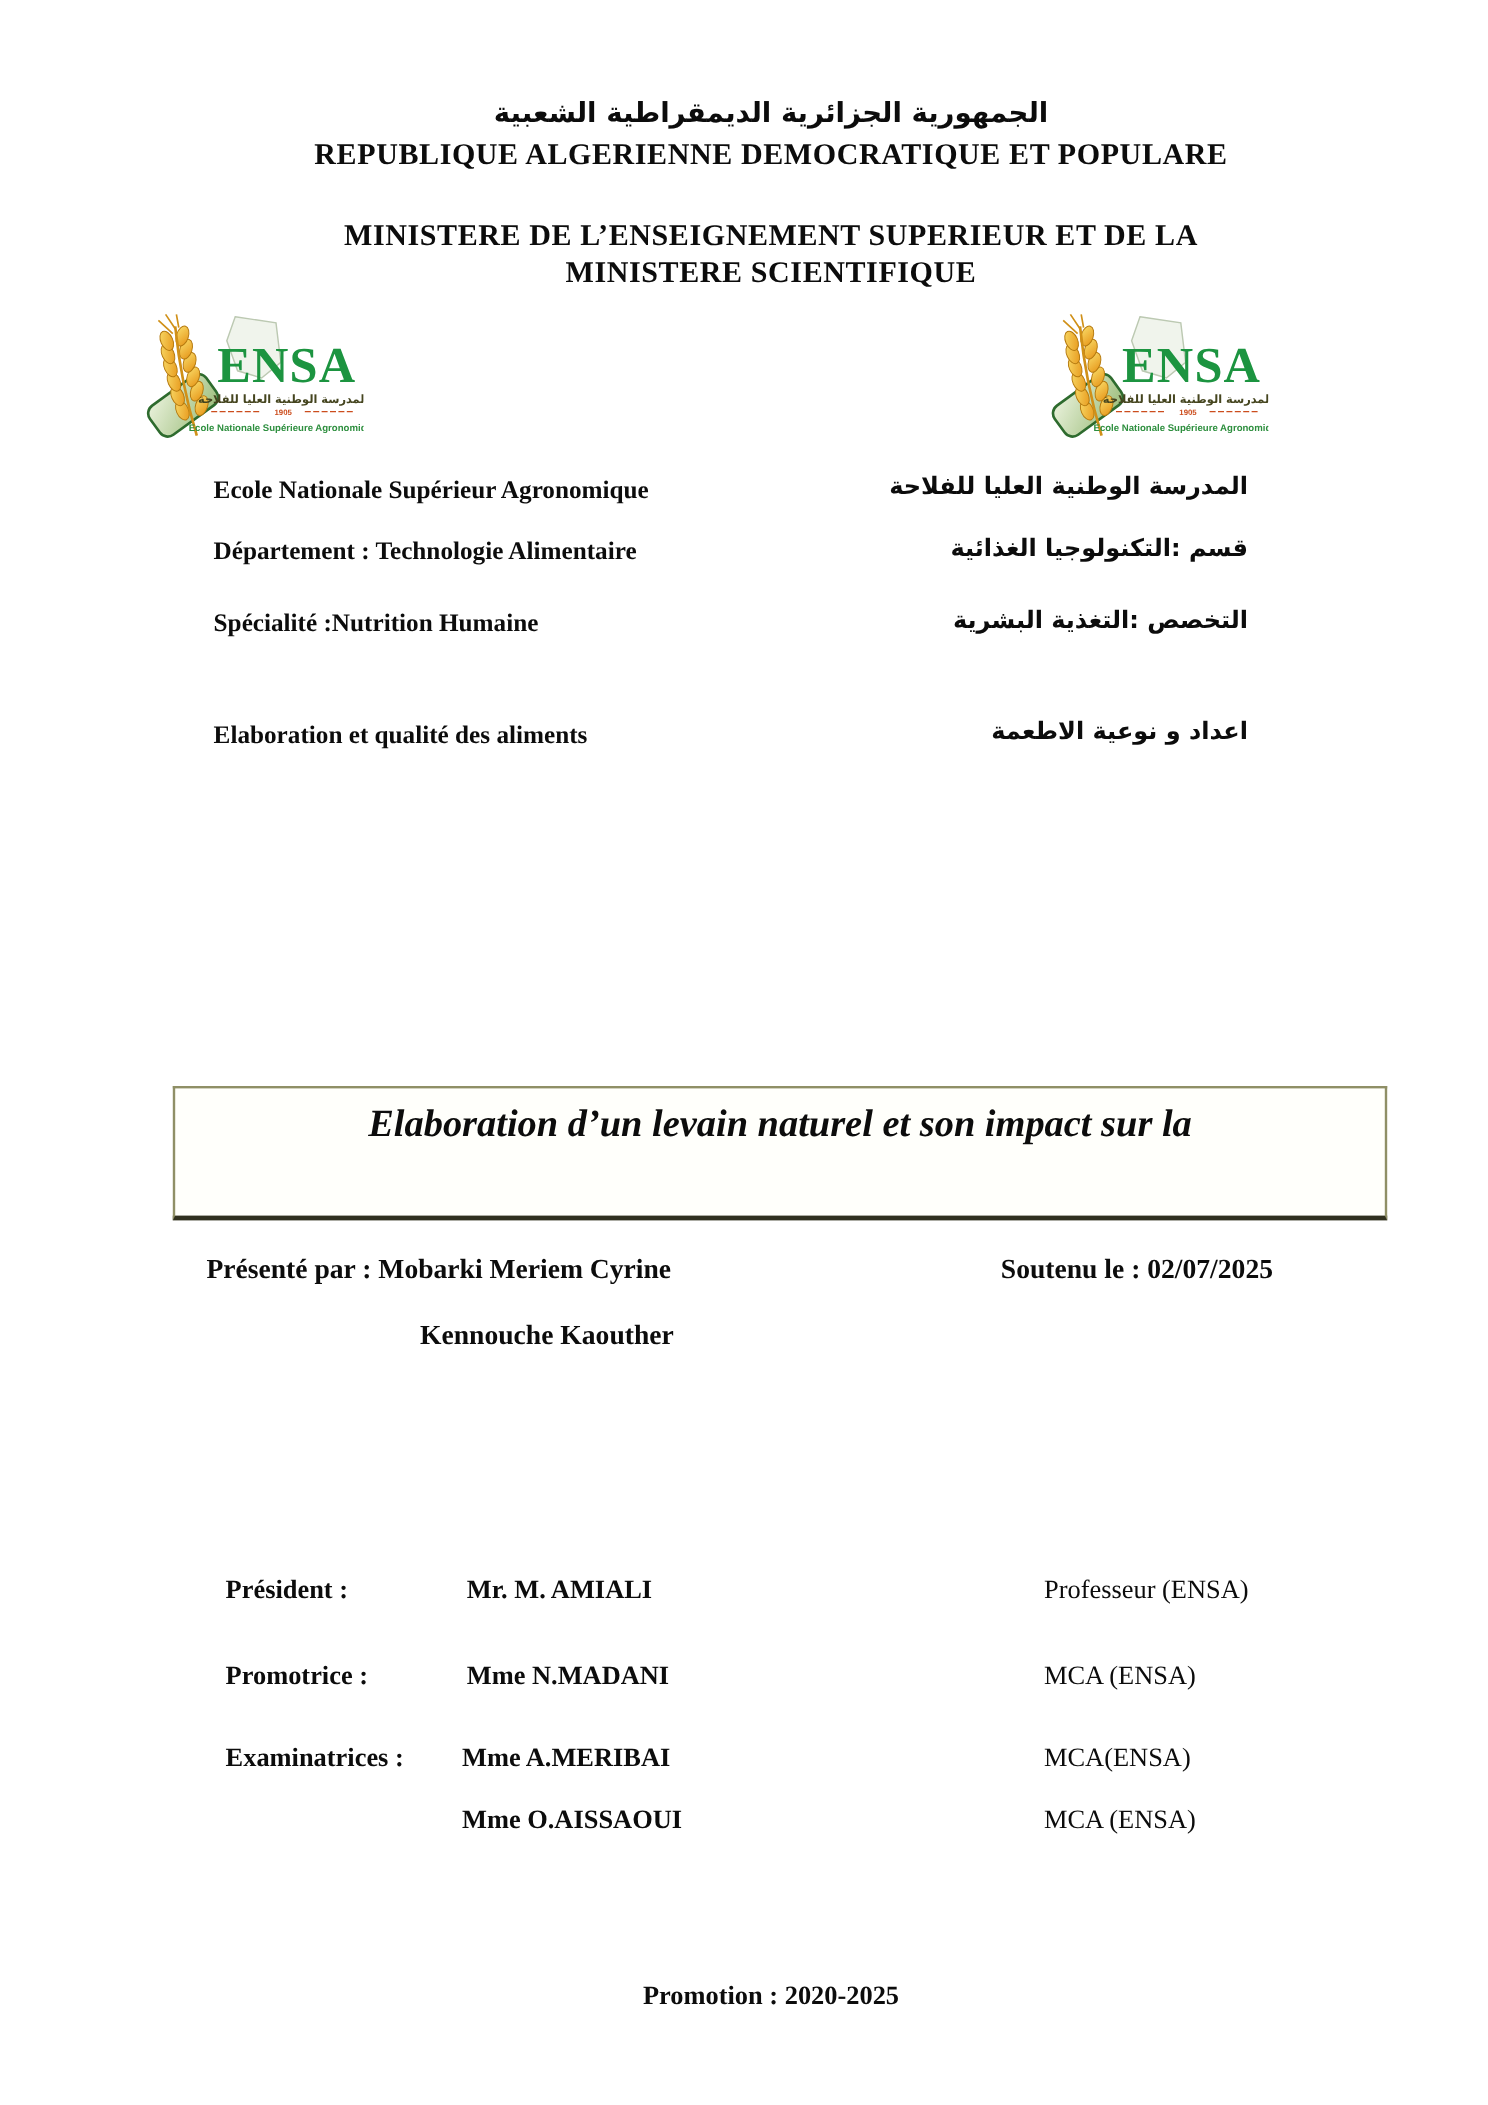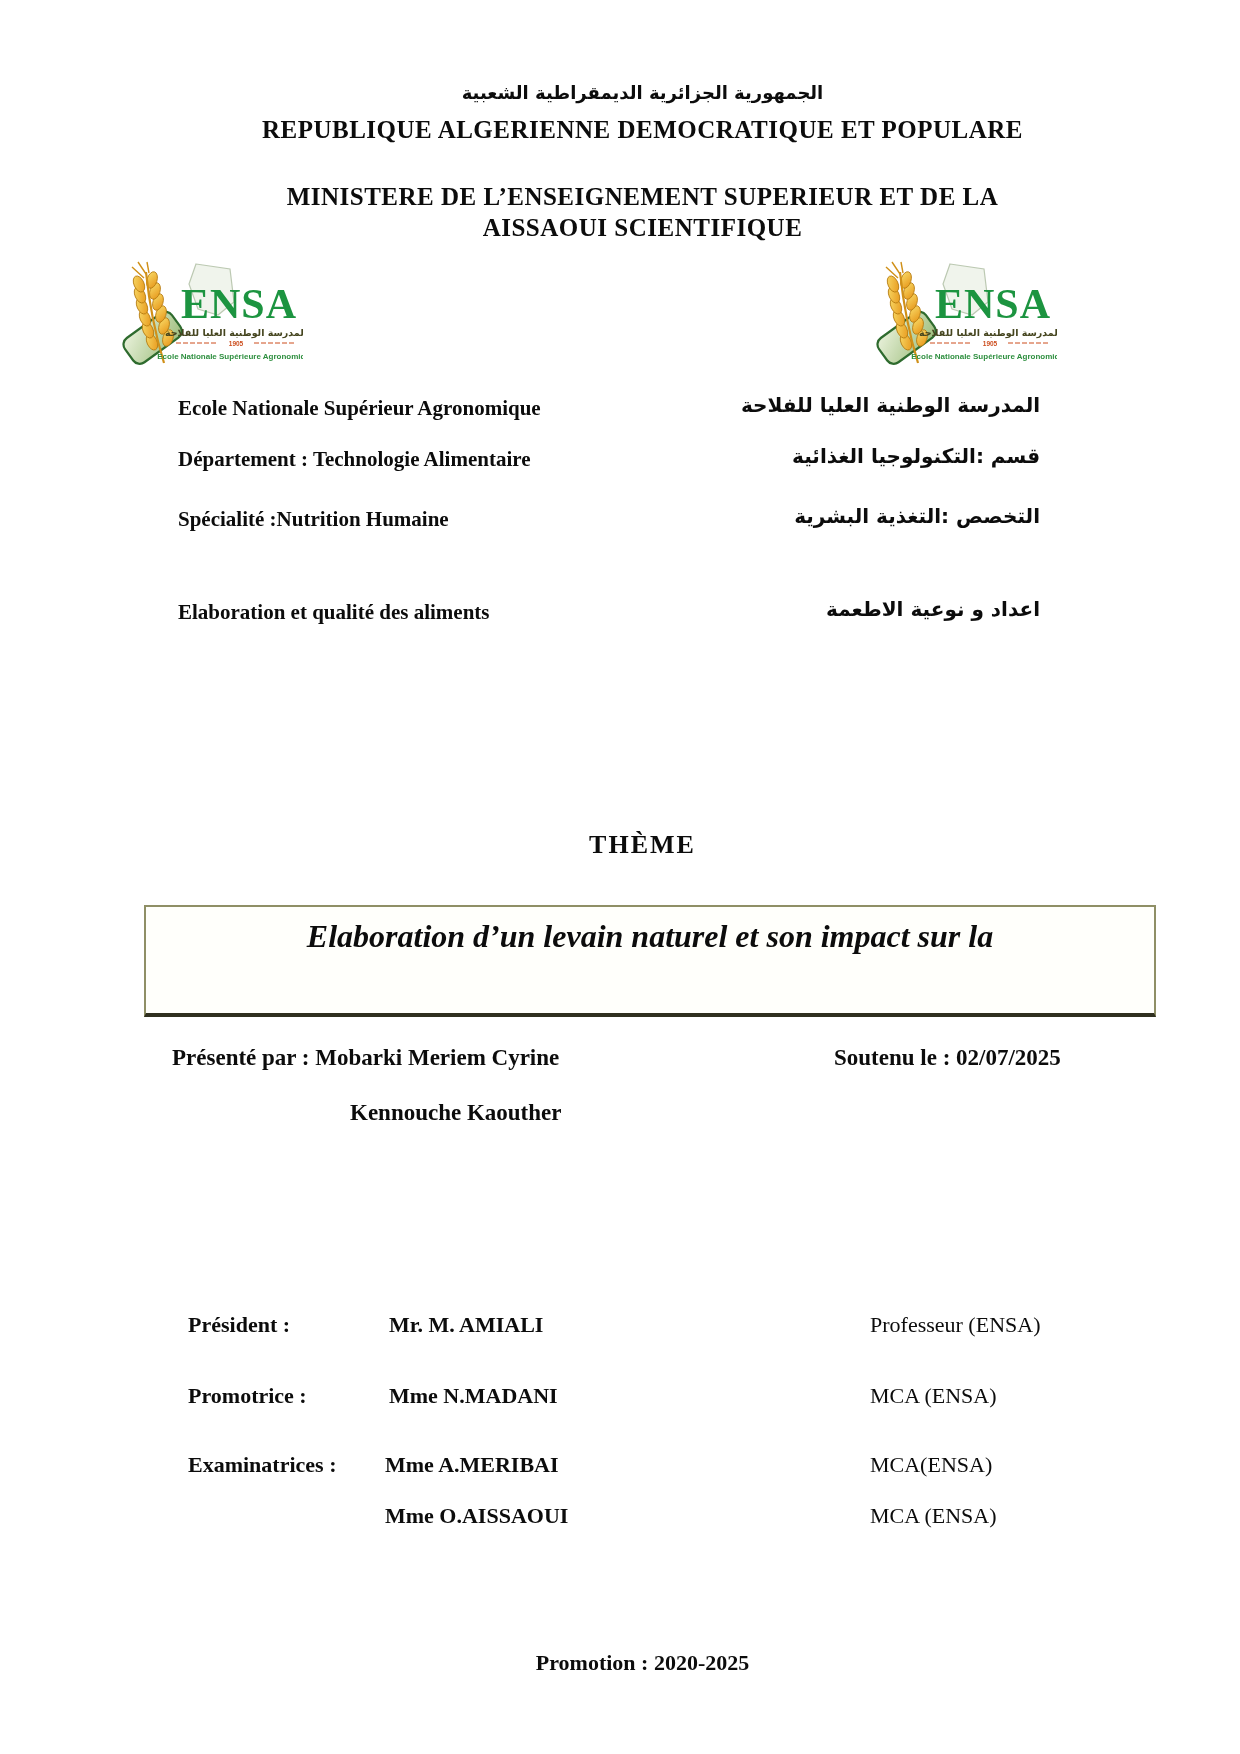--- a/index.html
+++ b/index.html
@@ -8,21 +8,21 @@
     width:1240px;height:1754px;
     margin:0 auto;
     background:#ffffff;
     font-family:"Liberation Serif",serif;
     color:#0c0c0c;
     overflow:hidden;
   }
   .abs{position:absolute;}
   .centerband{left:60px;width:1165px;text-align:center;}
   .ar{font-family:"DejaVu Sans",sans-serif;direction:rtl;font-weight:bold;}
-  .hdr-ar{font-size:18px;}
+  .hdr-ar{font-size:23px;}
   .hdr-fr{font-size:25px;font-weight:bold;letter-spacing:.5px;}
   .inst-fr{left:178px;font-size:21px;font-weight:bold;}
   .inst-ar{right:200px;font-size:20px;text-align:right;}
   .memoire{font-size:27px;font-weight:bold;}
   .pour{font-size:22px;}
   .theme{font-size:26px;font-weight:bold;letter-spacing:2px;}
   .titlebox{
     left:144px;top:905px;width:1012px;height:112px;
     box-sizing:border-box;
     background:#fffffb;
@@ -50,21 +50,21 @@
 
 <div class="page">
 
   <div class="abs centerband ar hdr-ar" style="top:82px" dir="rtl">الجمهورية الجزائرية الديمقراطية الشعبية</div>
 
   <div class="abs centerband hdr-fr" style="top:116px">REPUBLIQUE ALGERIENNE DEMOCRATIQUE ET POPULARE</div>
 
 
   <div class="abs centerband hdr-fr" style="top:183px">MINISTERE DE L’ENSEIGNEMENT SUPERIEUR ET DE LA</div>
 
-  <div class="abs centerband hdr-fr" style="top:214px">AISSAOUI SCIENTIFIQUE</div>
+  <div class="abs centerband hdr-fr" style="top:214px">MINISTERE SCIENTIFIQUE</div>
 
   <div class="abs" style="left:118px;top:260px">
     <svg class="logo" viewBox="0 0 185 105">
       <defs>
         <linearGradient id="wheatG" x1="0" y1="0" x2="1" y2="1">
           <stop offset="0" stop-color="#f9dd6a"></stop>
             <stop offset="1" stop-color="#e69417"></stop>
         </linearGradient>
         <linearGradient id="bookG" x1="0" y1="0" x2="1" y2="1">
           <stop offset="0" stop-color="#eaf2dc"></stop>
@@ -136,21 +136,20 @@
 
   <div class="abs inst-fr" style="top:447px">Département : Technologie Alimentaire</div>
   <div class="abs ar inst-ar" style="top:444px" dir="rtl">قسم :التكنولوجيا الغذائية</div>
 
   <div class="abs inst-fr" style="top:507px">Spécialité :Nutrition Humaine</div>
   <div class="abs ar inst-ar" style="top:504px" dir="rtl">التخصص :التغذية البشرية</div>
 
   <div class="abs inst-fr" style="top:600px">Elaboration et qualité des aliments</div>
   <div class="abs ar inst-ar" style="top:597px" dir="rtl">اعداد و نوعية الاطعمة</div>
 
-  <div class="abs centerband theme" style="top:830px">THÈME</div>
 
   <div class="abs titlebox">
     <div class="line">Elaboration d’un levain naturel et son impact sur la</div>
   </div>
 
   <div class="abs presente" style="left:172px;top:1045px">Présenté par : Mobarki Meriem Cyrine</div>
   <div class="abs presente" style="left:834px;top:1045px">Soutenu le : 02/07/2025</div>
   <div class="abs presente" style="left:350px;top:1100px">Kennouche Kaouther</div>
 
 

